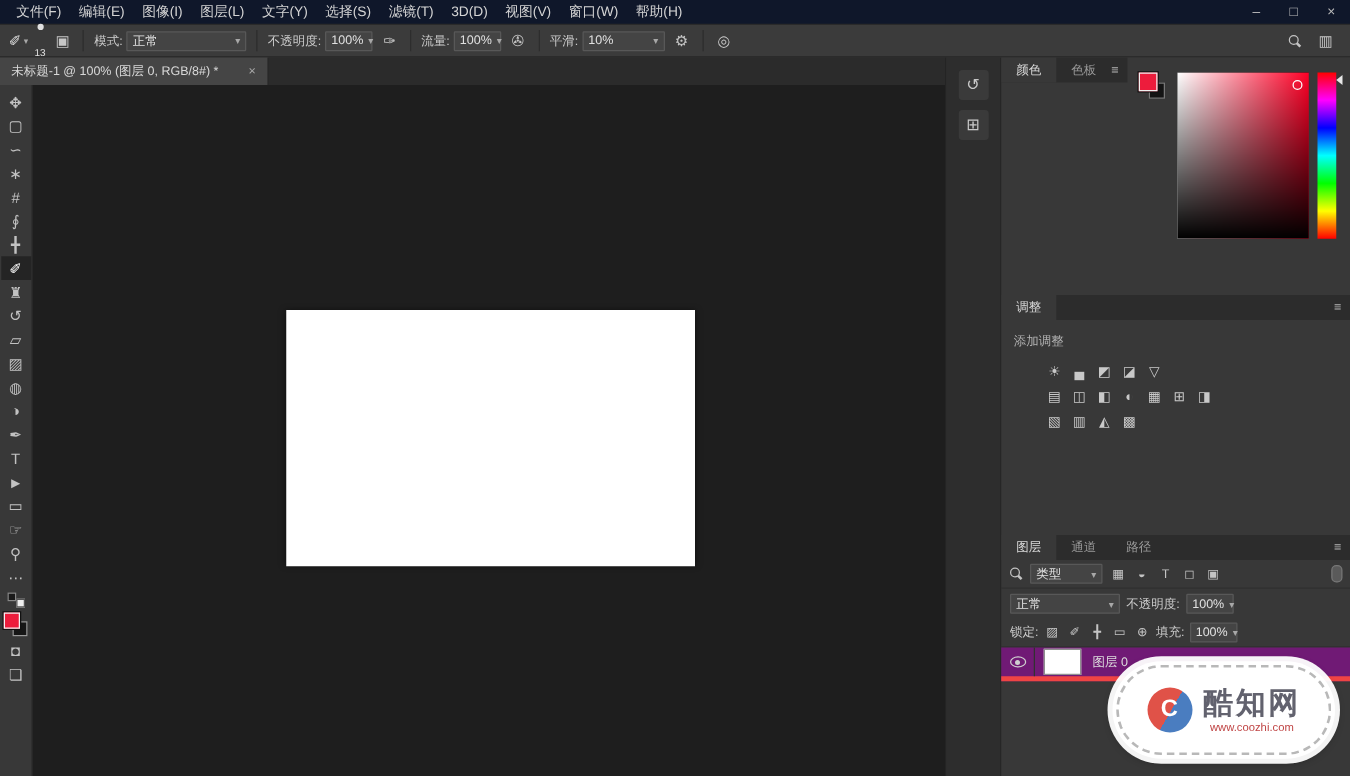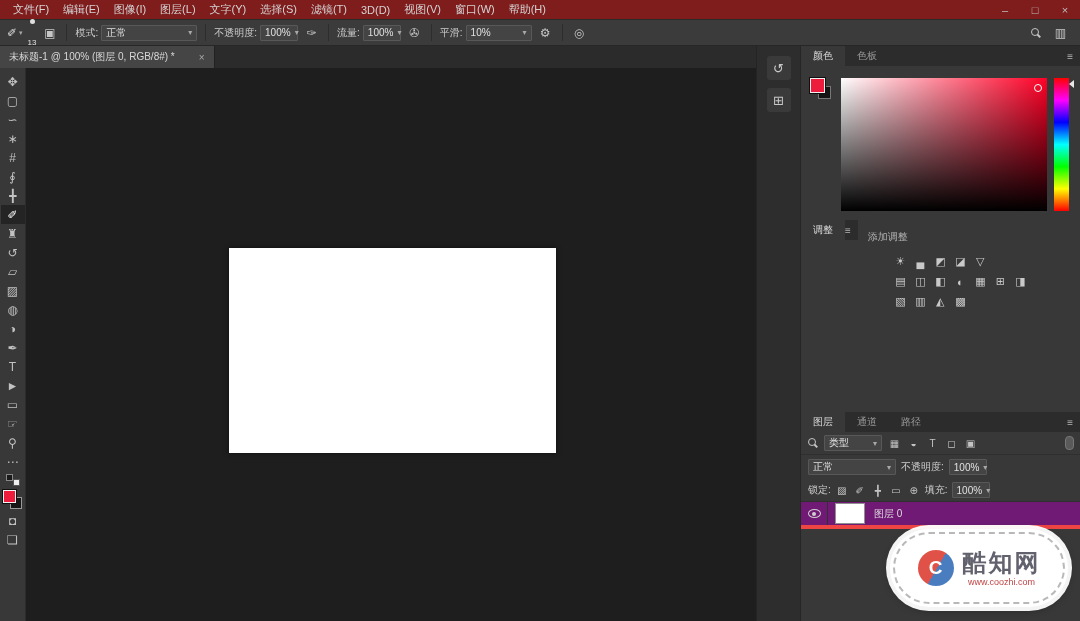--- a/index.html
+++ b/index.html
@@ -4,21 +4,21 @@
 <style>
   * { box-sizing: border-box; margin: 0; padding: 0; }
   html,body { width:1080px; height:621px; overflow:hidden; }
   body {
     font-family: "Liberation Sans", "DejaVu Sans", sans-serif;
     background:#323232; color:#d6d6d6; font-size:11px;
   }
   .app { position:relative; width:1080px; height:621px; display:flex; flex-direction:column; }
 
   
-  .menubar { height:20px; background:#7f1d1d; border-bottom:1px solid #2a2a2a;
+  .menubar { height:20px; background:#0f172a; border-bottom:1px solid #2a2a2a;
              display:flex; align-items:center; padding-left:6px; flex:0 0 auto; }
   .menu-item { padding:0 7px; font-size:11px; color:#d4d4d4; cursor:default; }
   .win-controls { margin-left:auto; display:flex; }
   .win-btn { width:30px; height:19px; display:flex; align-items:center; justify-content:center;
              color:#bdbdbd; font-size:11px; }
 
   
   .optionsbar { height:26px; background:#3b3b3b; border-bottom:1px solid #272727;
                 display:flex; align-items:center; gap:5px; padding:0 7px; flex:0 0 auto; }
   .opt-group { display:flex; align-items:center; gap:3px; }
@@ -76,39 +76,39 @@
   .collapsed-btn { width:24px; height:24px; background:#3a3a3a; border-radius:3px;
                    display:flex; align-items:center; justify-content:center;
                    color:#c8c8c8; font-size:13px; }
   .panels { width:280px; background:#383838; display:flex; flex-direction:column; border-left:1px solid #262626; }
 
   .panel-header { height:20px; background:#2c2c2c; display:flex; align-items:stretch; flex:0 0 auto; }
   .panel-tab { padding:0 12px; display:flex; align-items:center; font-size:10px; color:#9b9b9b; }
   .panel-tab.active { background:#383838; color:#dadada; }
   .panel-menu { margin-left:auto; align-self:center; padding-right:7px; color:#b5b5b5; font-size:10px; }
 
-  .color-panel { height:174px; display:flex; flex-direction:column; flex:0 0 auto; }
+  .color-panel { height:174px; display:flex; flex-direction:row; flex:0 0 auto; }
   .color-body { flex:1; display:flex; padding:12px 6px 8px 9px; gap:7px; }
   .fg-stack { width:24px; position:relative; }
   .fg-back { position:absolute; left:8px; top:8px; width:13px; height:13px; background:#141414; border:1px solid #777; }
   .fg-front { position:absolute; left:0; top:0; width:15px; height:15px; background:#ed1c3c;
               border:1px solid #f0f0f0; box-shadow:0 0 0 1px #101010; }
   .sv-box { flex:1; height:133px; position:relative;
             background:linear-gradient(to bottom, rgba(0,0,0,0), #000),
                        linear-gradient(to right, #ffffff, #ff0026); }
   .sv-marker { position:absolute; right:5px; top:6px; width:8px; height:8px;
                border:1px solid #fff; border-radius:50%; }
   .hue-wrap { position:relative; width:20px; height:133px; }
   .hue-strip { position:absolute; left:0; top:0; width:15px; height:133px;
                background:linear-gradient(to bottom,#ff0000,#ff00ff,#0000ff,#00ffff,#00ff00,#ffff00,#ff0000); }
   .hue-marker { position:absolute; right:0; top:2px; width:0; height:0;
                 border-top:4px solid transparent; border-bottom:4px solid transparent;
                 border-right:5px solid #e8e8e8; }
 
-  .adjust-panel { height:192px; display:flex; flex-direction:row; flex:0 0 auto; }
+  .adjust-panel { height:192px; display:flex; flex-direction:column; flex:0 0 auto;margin-top:16px; }
   .adjust-body { flex:1; padding:8px 20px 0 8px; }
   .add-label { color:#b2b2b2; font-size:10px; margin:2px 0 10px 2px; }
   .adj-row { display:flex; gap:3px; margin:0 0 5px 26px; }
   .adj-icon { width:17px; height:15px; display:flex; align-items:center; justify-content:center;
               color:#c9c9c9; font-size:11px; }
 
   .layers-panel { flex:1; display:flex; flex-direction:column; min-height:0; }
   .layers-filter { height:23px; display:flex; align-items:center; gap:5px; padding:0 6px;
                    border-bottom:1px solid #2f2f2f; flex:0 0 auto; }
   .filter-icons { display:flex; gap:4px; align-items:center; }

